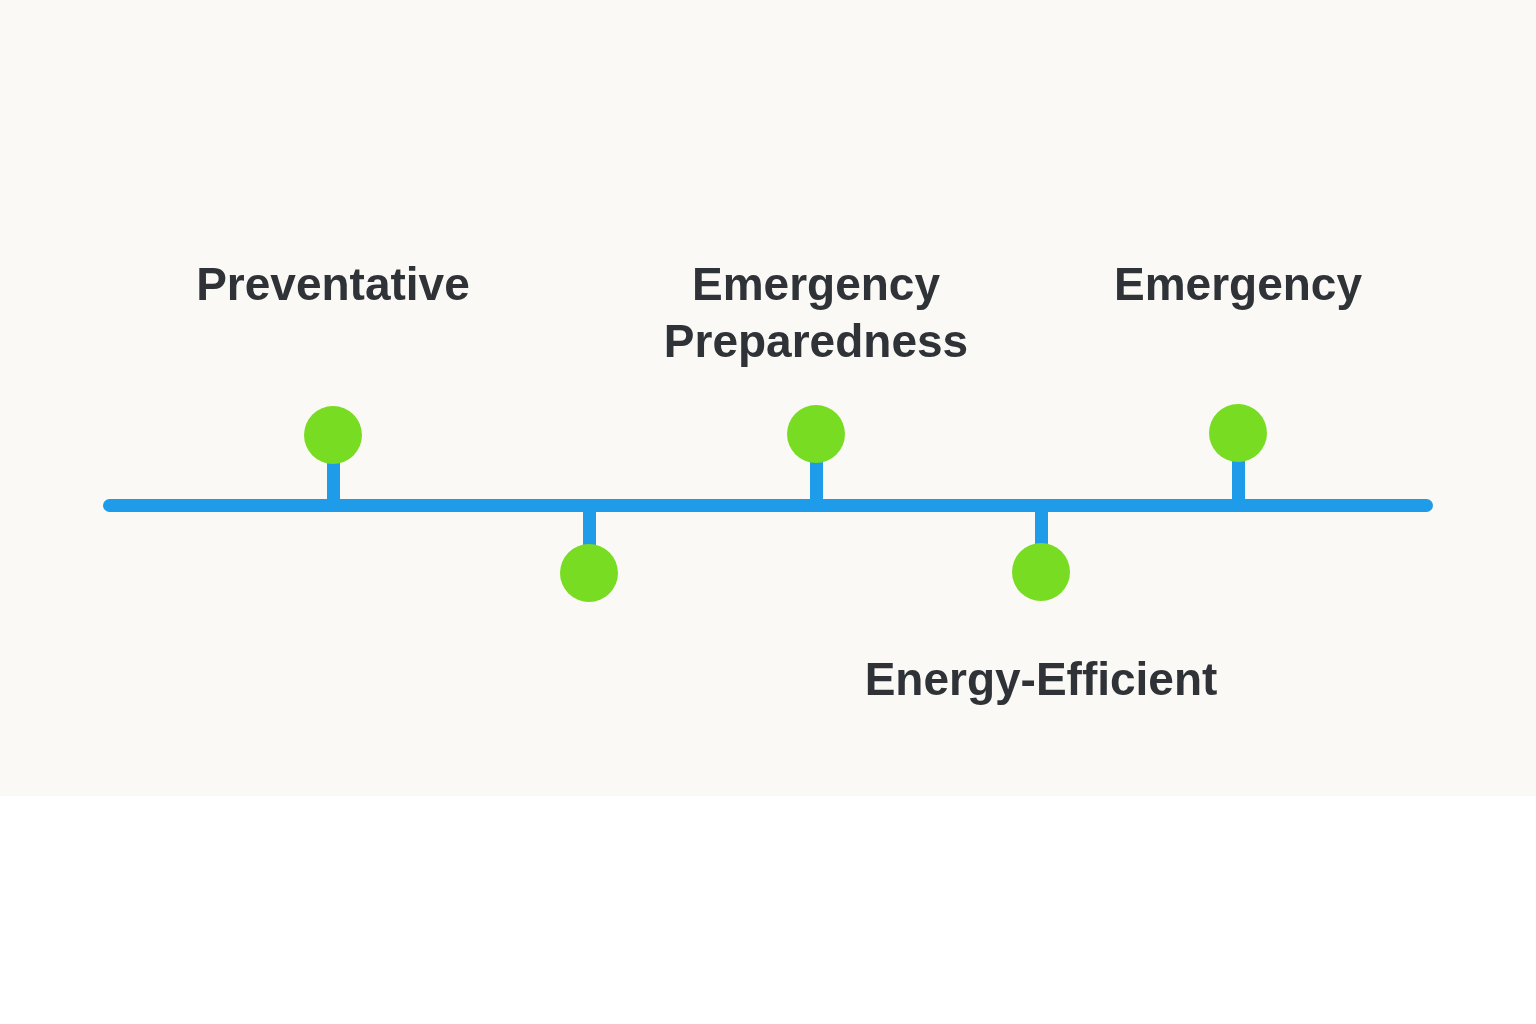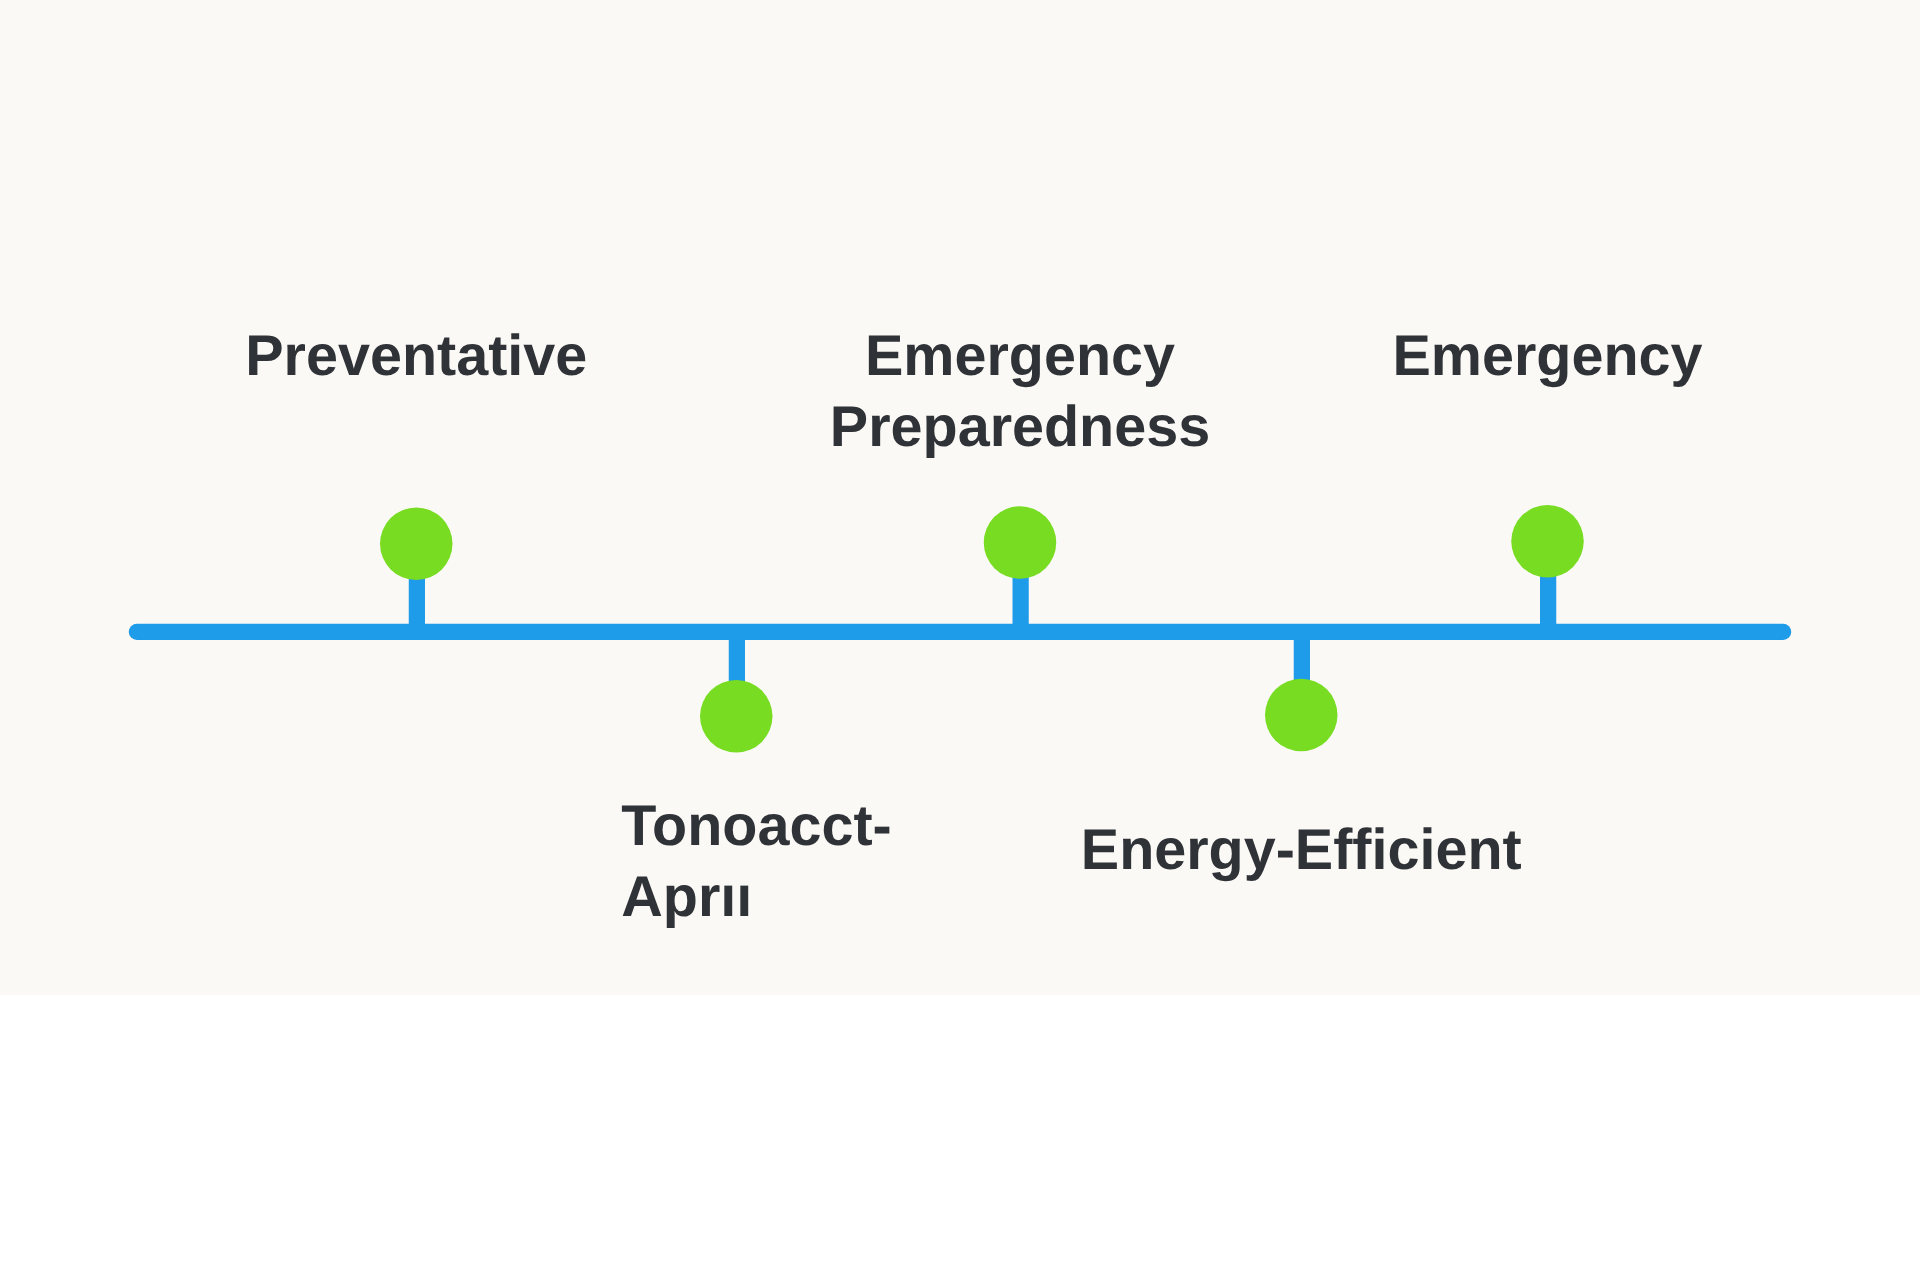--- a/index.html
+++ b/index.html
@@ -79,24 +79,20 @@
   <div class="marker m1"></div>
   <div class="marker m2"></div>
   <div class="marker m3"></div>
   <div class="marker m4"></div>
   <div class="marker m5"></div>
 
   <div class="label l1">
     <span class="line">Preventative</span>
   </div>
 
-  <div class="label l2">
-    <span class="line">Tonoacct-</span>
-    <span class="line">Aprıı</span>
-  </div>
 
   <div class="label l3">
     <span class="line">Emergency</span>
     <span class="line">Preparedness</span>
   </div>
 
   <div class="label l4">
     <span class="line">Energy-Efficient</span>
   </div>
 

